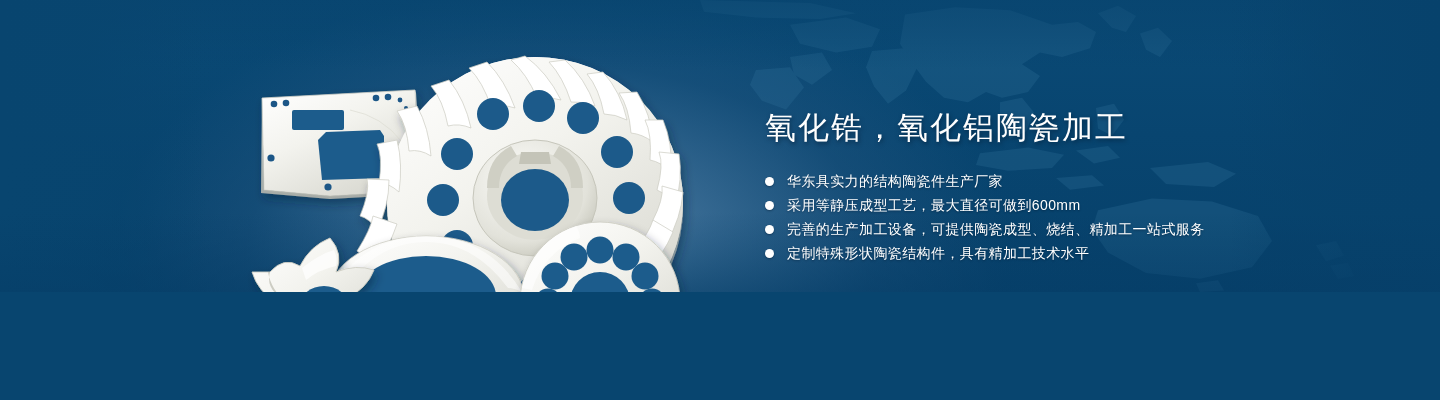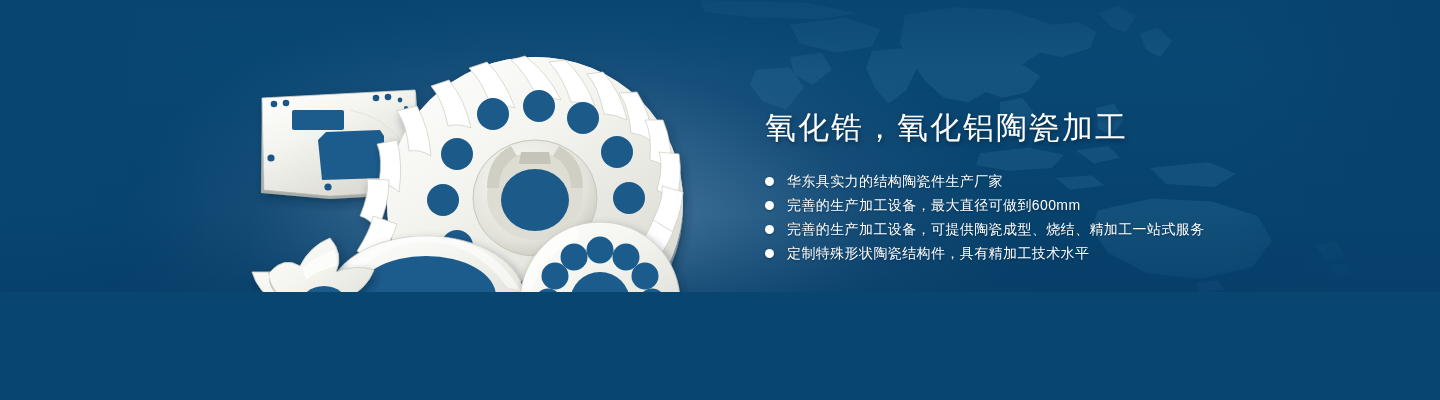--- a/index.html
+++ b/index.html
@@ -318,21 +318,21 @@
   <div class="copy">
     <h1 class="headline">氧化锆，氧化铝陶瓷加工</h1>
 
     <ul class="feature-list">
       <li class="feature-item">
         <span class="bullet-dot"></span>
         <span>华东具实力的结构陶瓷件生产厂家</span>
       </li>
       <li class="feature-item">
         <span class="bullet-dot"></span>
-        <span>完善的生产加工设备，最大直径可做到600mm</span>
+        <span>采用等静压成型工艺，最大直径可做到600mm</span>
       </li>
       <li class="feature-item">
         <span class="bullet-dot"></span>
         <span>完善的生产加工设备，可提供陶瓷成型、烧结、精加工一站式服务</span>
       </li>
       <li class="feature-item">
         <span class="bullet-dot"></span>
         <span>定制特殊形状陶瓷结构件，具有精加工技术水平</span>
       </li>
     </ul>

